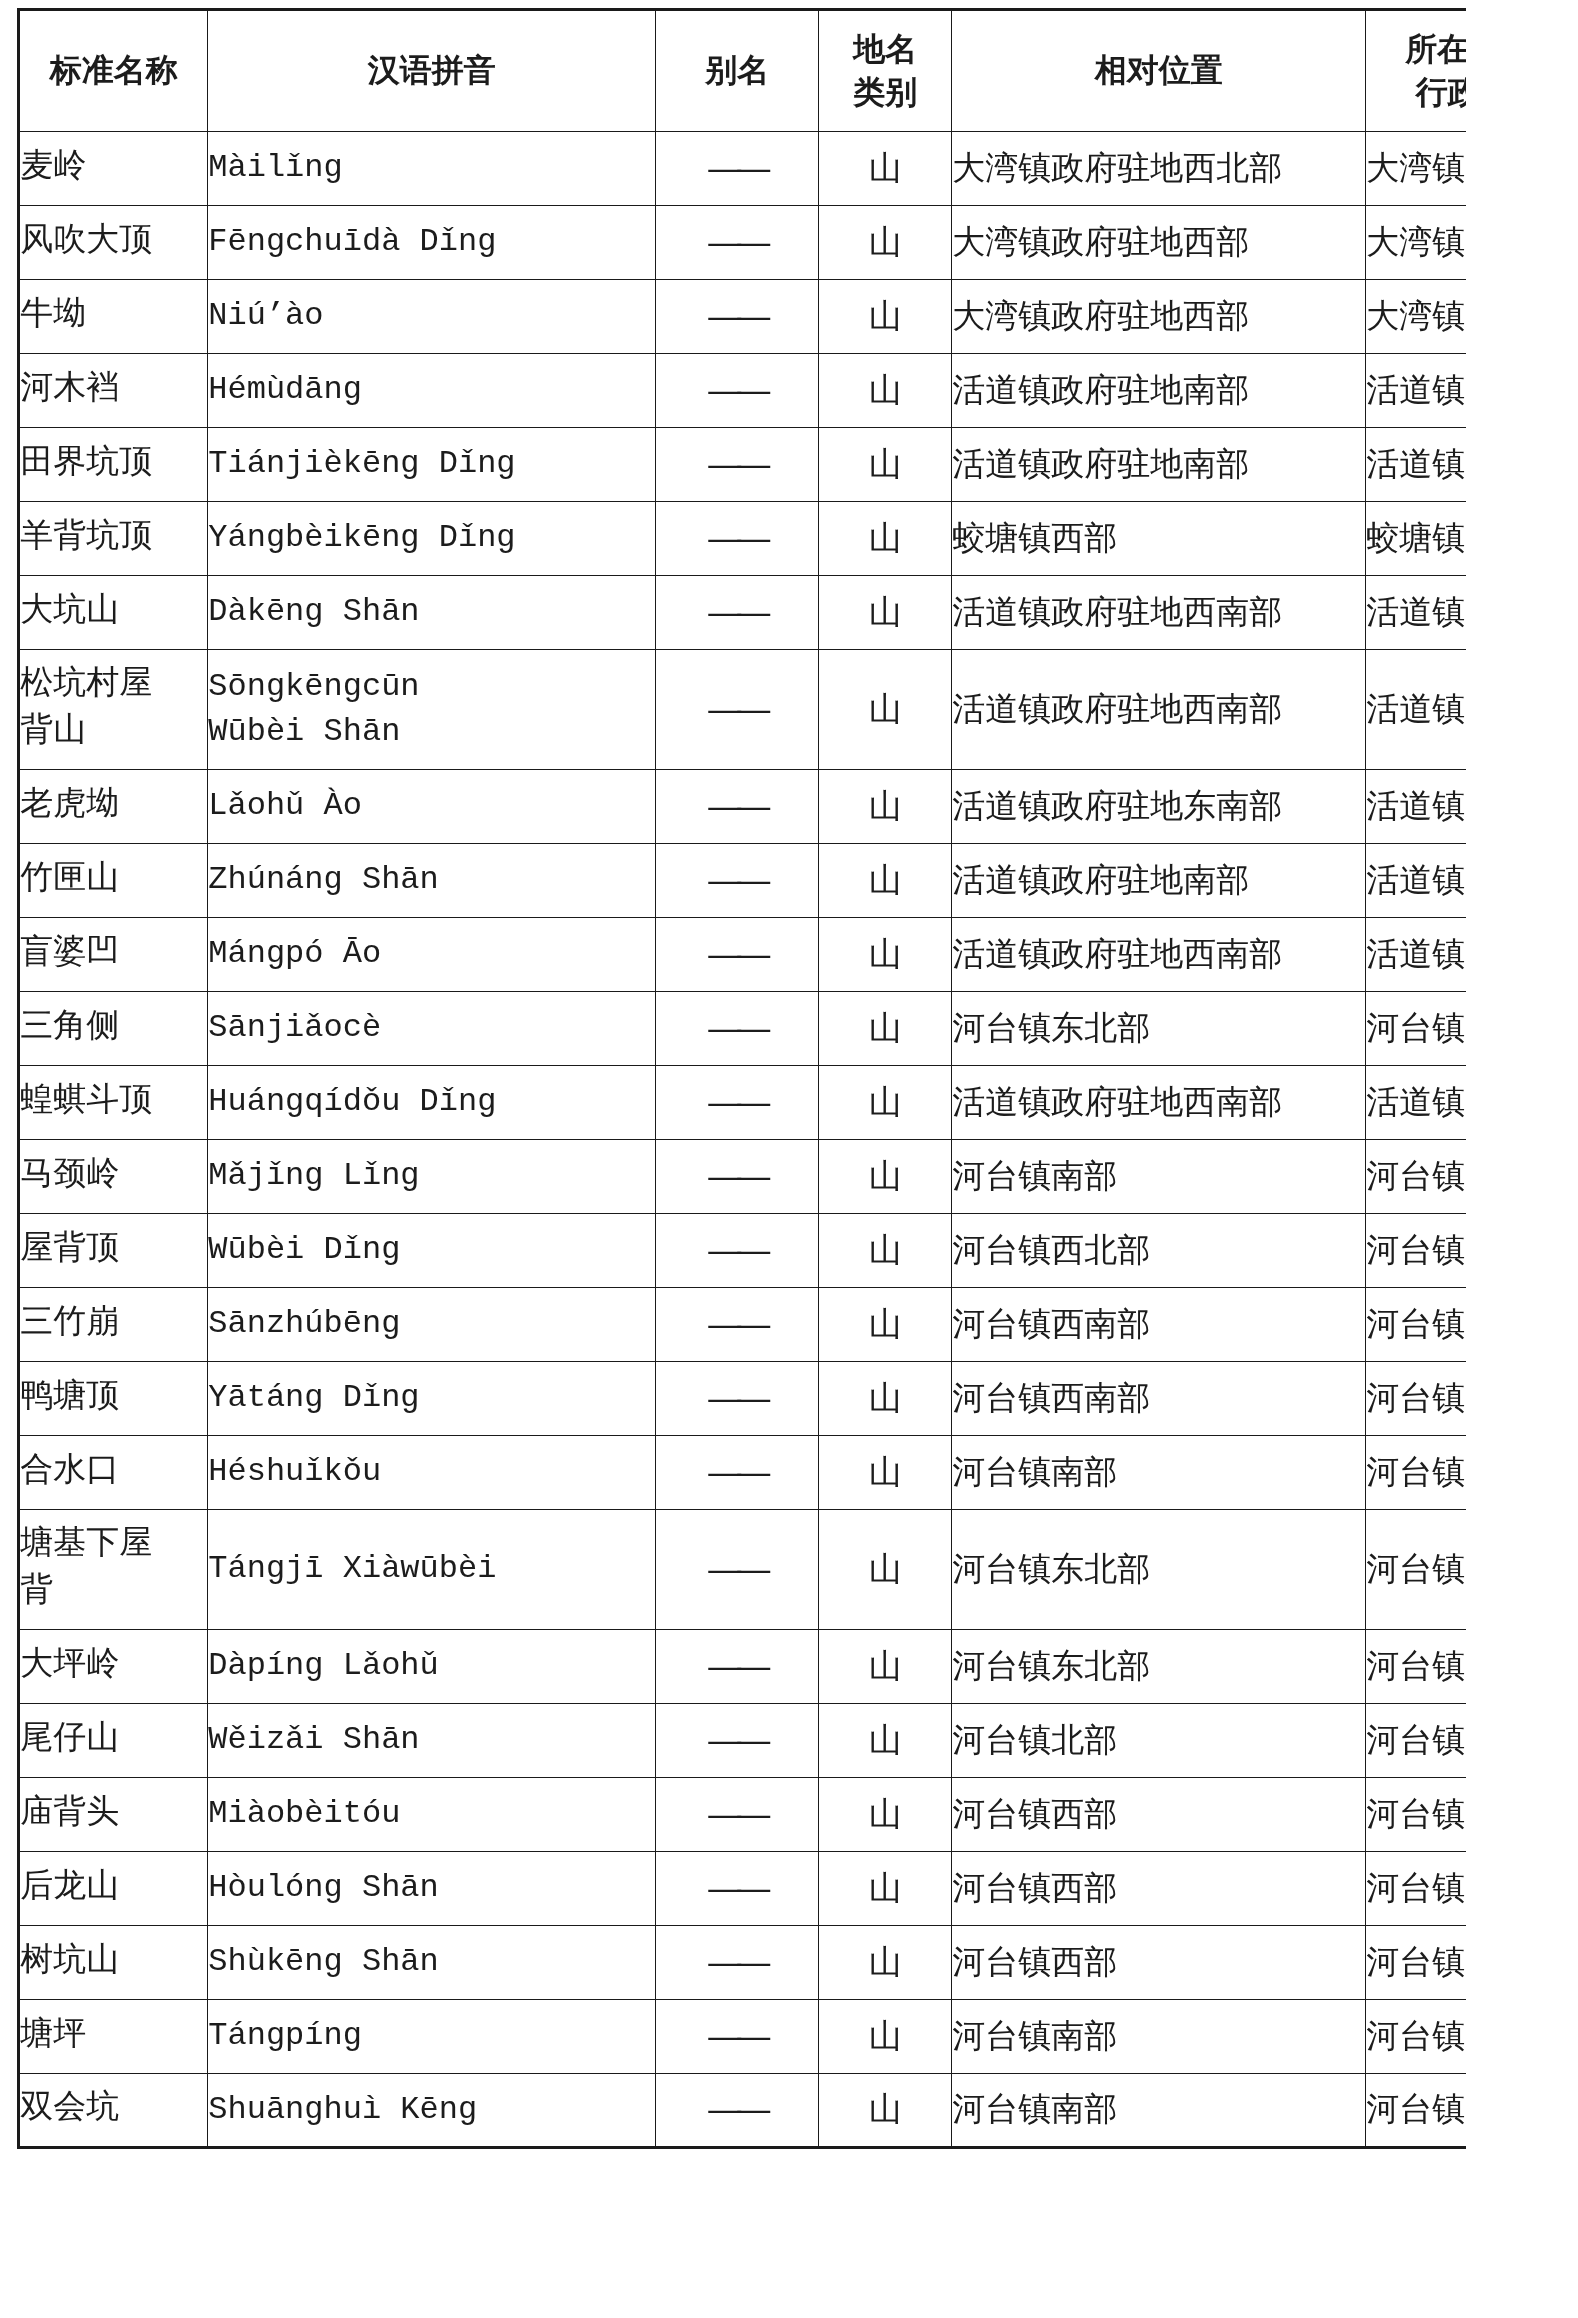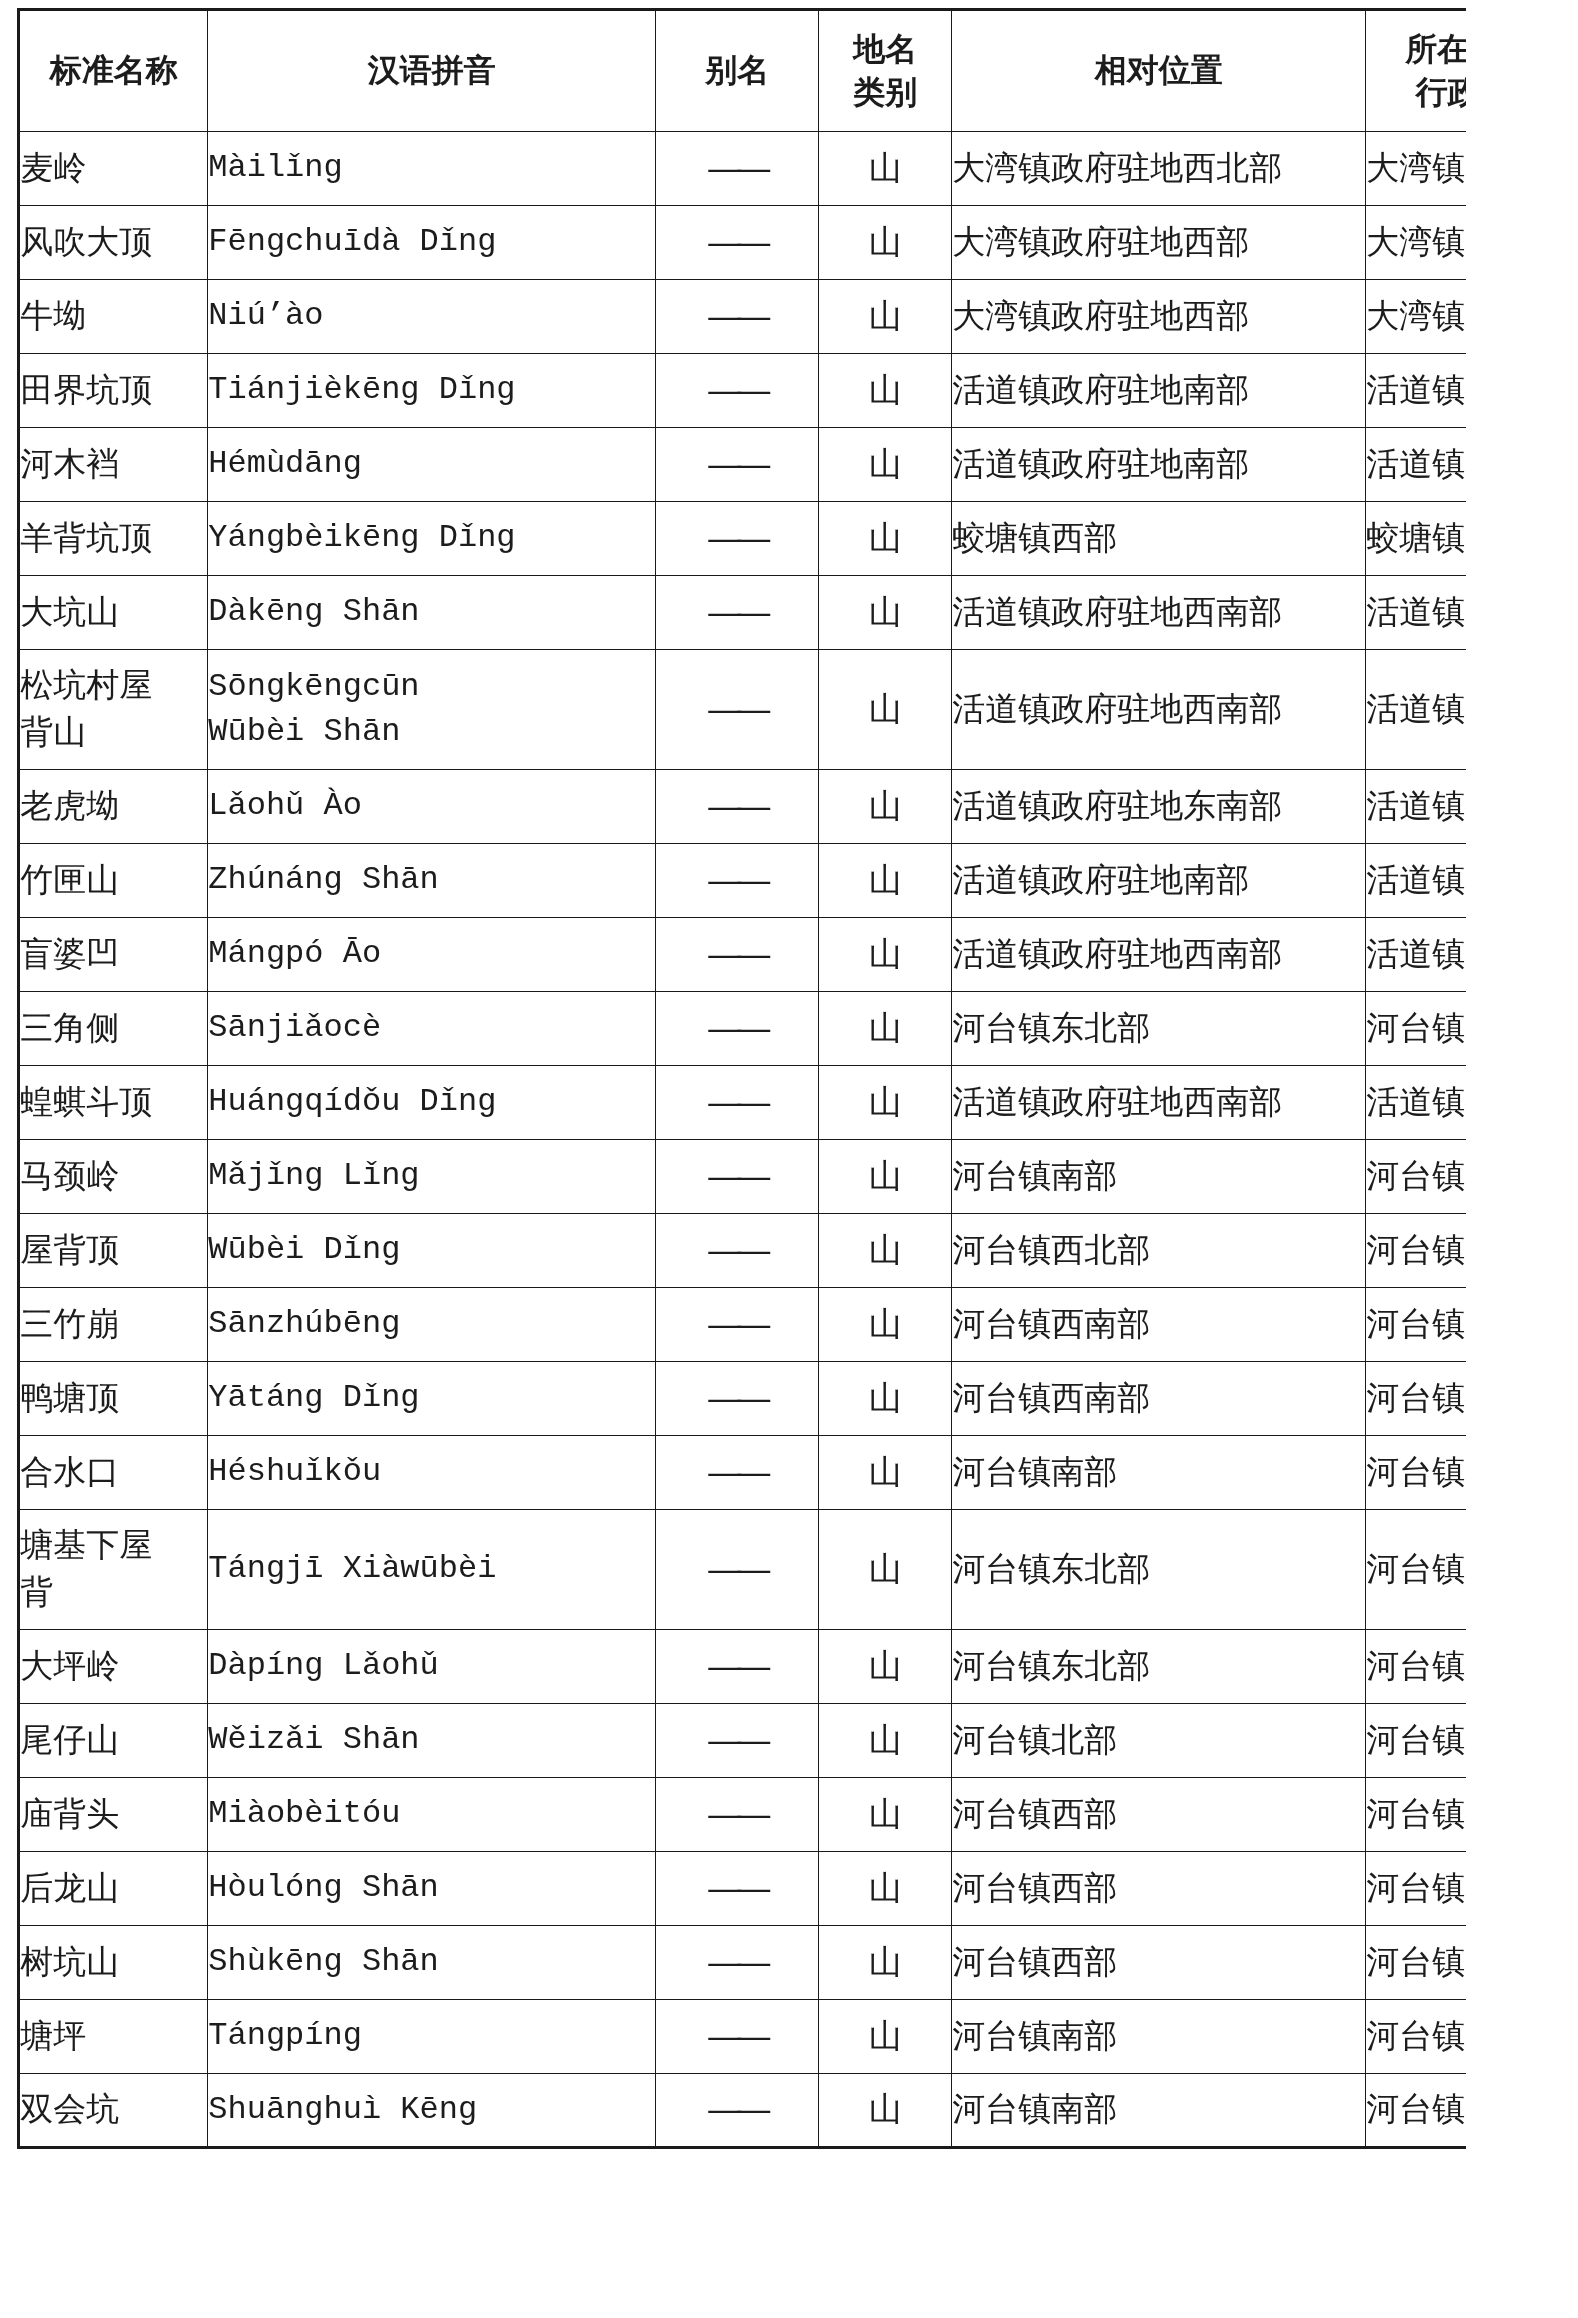--- a/index.html
+++ b/index.html
@@ -30,21 +30,21 @@
     line-height:1.35;
   }
   tbody tr{height:74px;}
   tbody tr.tall{height:120px;}
   tbody td{
     border-top-width:2.9px;
     font-size:33px;
     line-height:1.42;
     white-space:pre-line;
   }
-  td.c-name{font-family:Liberation Sans, sans-serif;padding-left:17.3px;padding-right:5.8px;}
+  td.c-name{font-family:Liberation Mono, monospace;padding-left:17.3px;padding-right:5.8px;}
   td.c-pinyin{font-family:Liberation Mono, monospace;font-size:32px;padding-left:25px;padding-right:5.8px;}
   td.c-alias{text-align:center;font-family:"Liberation Sans", sans-serif;letter-spacing:-0.12em;}
   td.c-cat{text-align:center;}
   td.c-pos{padding-left:19px;padding-right:5.8px;}
   td.c-region{padding-left:21px;padding-right:5.8px;margin-top:24px;}
 </style>
 </head>
 <body>
 
 <div class="page">
@@ -88,30 +88,30 @@
     </tr>
         <tr>
       <td class="c-name">牛坳</td>
       <td class="c-pinyin">Niú’ào</td>
       <td class="c-alias">——</td>
       <td class="c-cat">山</td>
       <td class="c-pos">大湾镇政府驻地西部</td>
       <td class="c-region">大湾镇</td>
     </tr>
         <tr>
+      <td class="c-name">河木裆</td>
+      <td class="c-pinyin">Hémùdāng</td>
+      <td class="c-alias">——</td>
+      <td class="c-cat">山</td>
+      <td class="c-pos">活道镇政府驻地南部</td>
+      <td class="c-region">活道镇</td>
+    </tr>
+        <tr>
       <td class="c-name">田界坑顶</td>
       <td class="c-pinyin">Tiánjièkēng Dǐng</td>
-      <td class="c-alias">——</td>
-      <td class="c-cat">山</td>
-      <td class="c-pos">活道镇政府驻地南部</td>
-      <td class="c-region">活道镇</td>
-    </tr>
-        <tr>
-      <td class="c-name">河木裆</td>
-      <td class="c-pinyin">Hémùdāng</td>
       <td class="c-alias">——</td>
       <td class="c-cat">山</td>
       <td class="c-pos">活道镇政府驻地南部</td>
       <td class="c-region">活道镇</td>
     </tr>
         <tr>
       <td class="c-name">羊背坑顶</td>
       <td class="c-pinyin">Yángbèikēng Dǐng</td>
       <td class="c-alias">——</td>
       <td class="c-cat">山</td>

